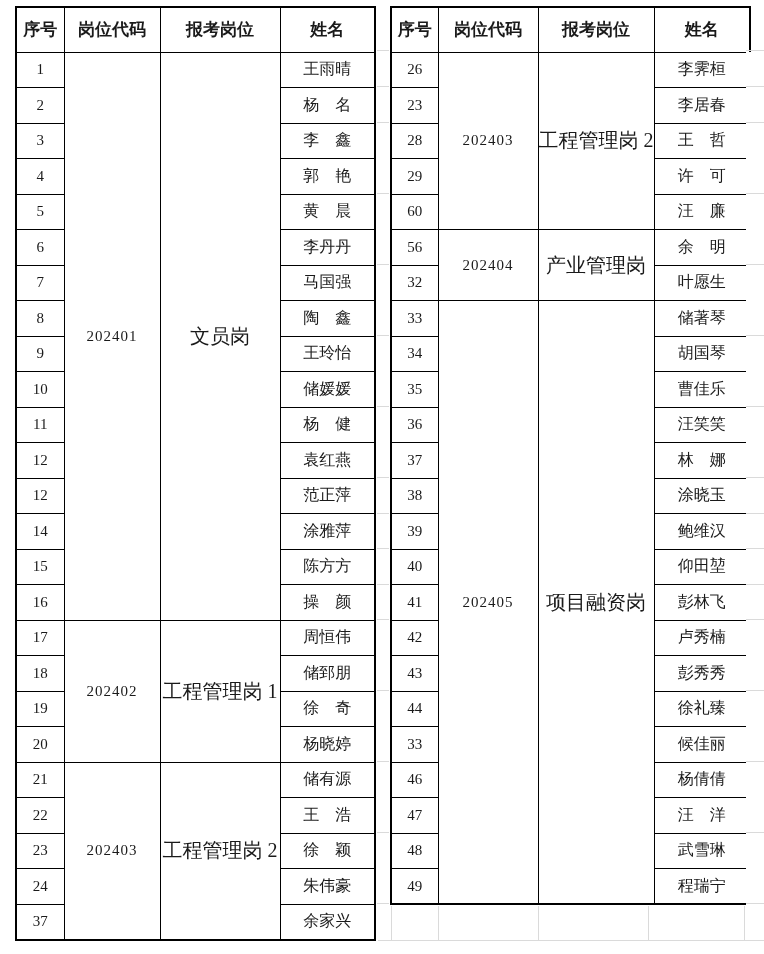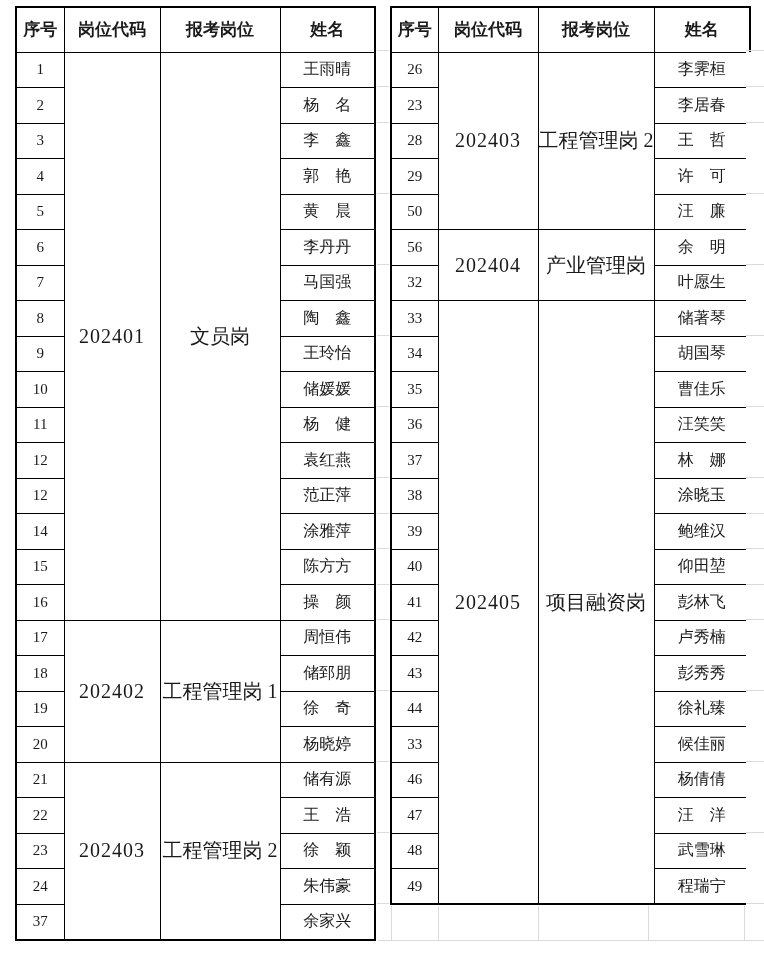--- a/index.html
+++ b/index.html
@@ -34,21 +34,21 @@
     overflow: hidden;
     white-space: nowrap;
   }
   table.roster thead tr { height: 45px; }
   table.roster tbody tr { height: 35.5px; }
   table.roster th {
     font-weight: bold;
     font-size: 17px;
   }
   td.no-cell   { font-size: 15px; }
-  td.code-cell { font-size: 20px; letter-spacing: 1px; }
+  td.code-cell { font-size: 15px; letter-spacing: 1px; }
   td.pos-cell  { font-size: 20px; }
   td.name-cell { font-size: 16px; margin-left: 24px; }
 
   
   .grid-strip {
     position: absolute;
     background: repeating-linear-gradient(
       to bottom,
       #ffffff 0px, #ffffff 34.5px,
       #dadada 34.5px, #dadada 35.5px
@@ -233,21 +233,21 @@
       </tr>
       <tr>
         <td class="no-cell">28</td>
         <td class="name-cell">王　哲</td>
       </tr>
       <tr>
         <td class="no-cell">29</td>
         <td class="name-cell">许　可</td>
       </tr>
       <tr>
-        <td class="no-cell">50</td>
+        <td class="no-cell">60</td>
         <td class="name-cell">汪　廉</td>
       </tr>
       <tr>
         <td class="no-cell">56</td>
         <td class="code-cell" rowspan="2">202404</td>
         <td class="pos-cell" rowspan="2">产业管理岗</td>
         <td class="name-cell">余　明</td>
       </tr>
       <tr>
         <td class="no-cell">32</td>

